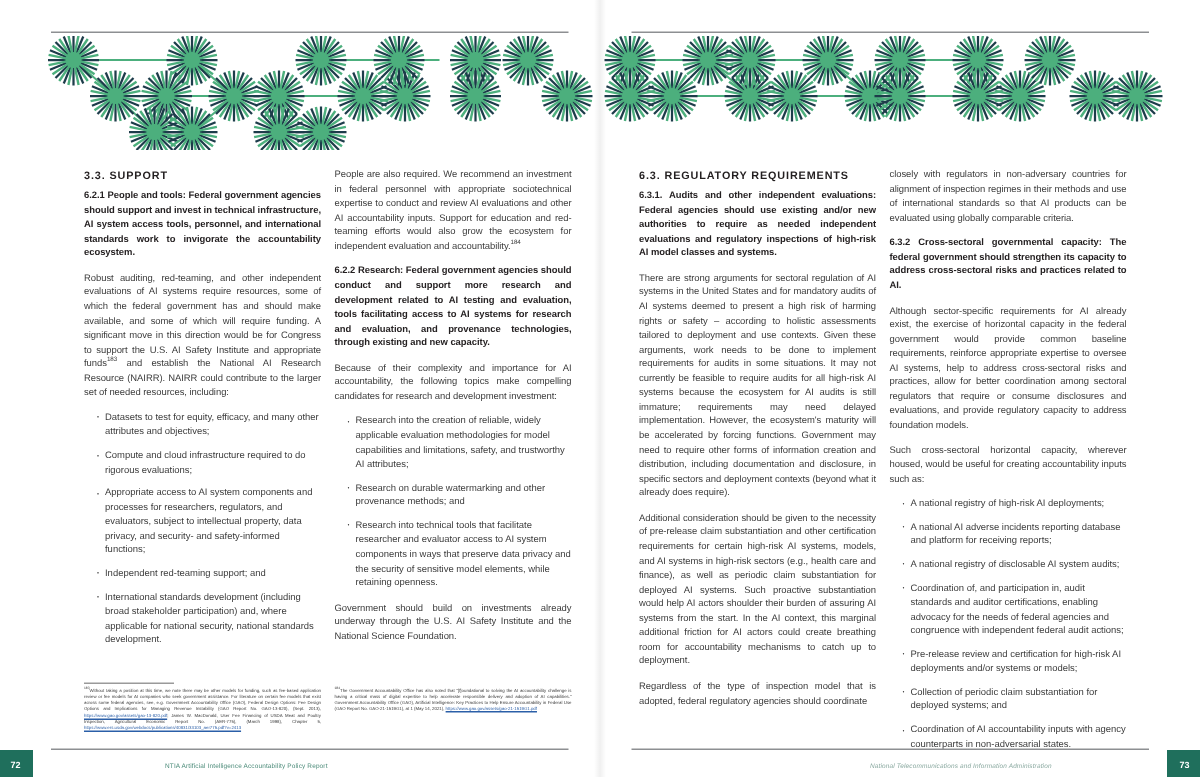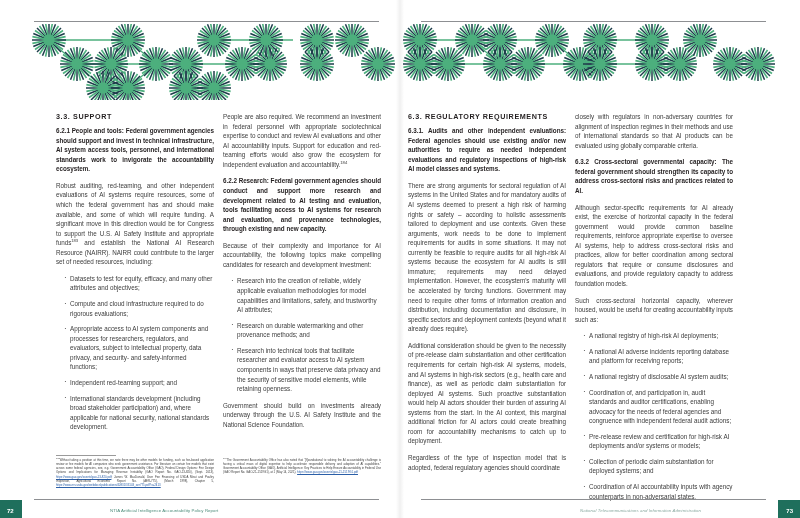--- a/index.html
+++ b/index.html
@@ -51,21 +51,21 @@
   .deco svg { display: block; }
 
   
   .cols {
     position: absolute;
     top: 112px;
     display: flex;
     gap: 9px;
   }
   .left .cols  { left: 56px; width: 326px; }
-  .right .cols { left: 8px; width: 326px; }
+  .right .cols { left: 26px; width: 326px; }
   .col { width: 158px; }
 
   h2.sec {
     font-size: 7.2px;
     font-weight: bold;
     letter-spacing: 0.6px;
     margin: 0 0 5px 0;
     line-height: 1.25;
     color: #231f20;
   }

